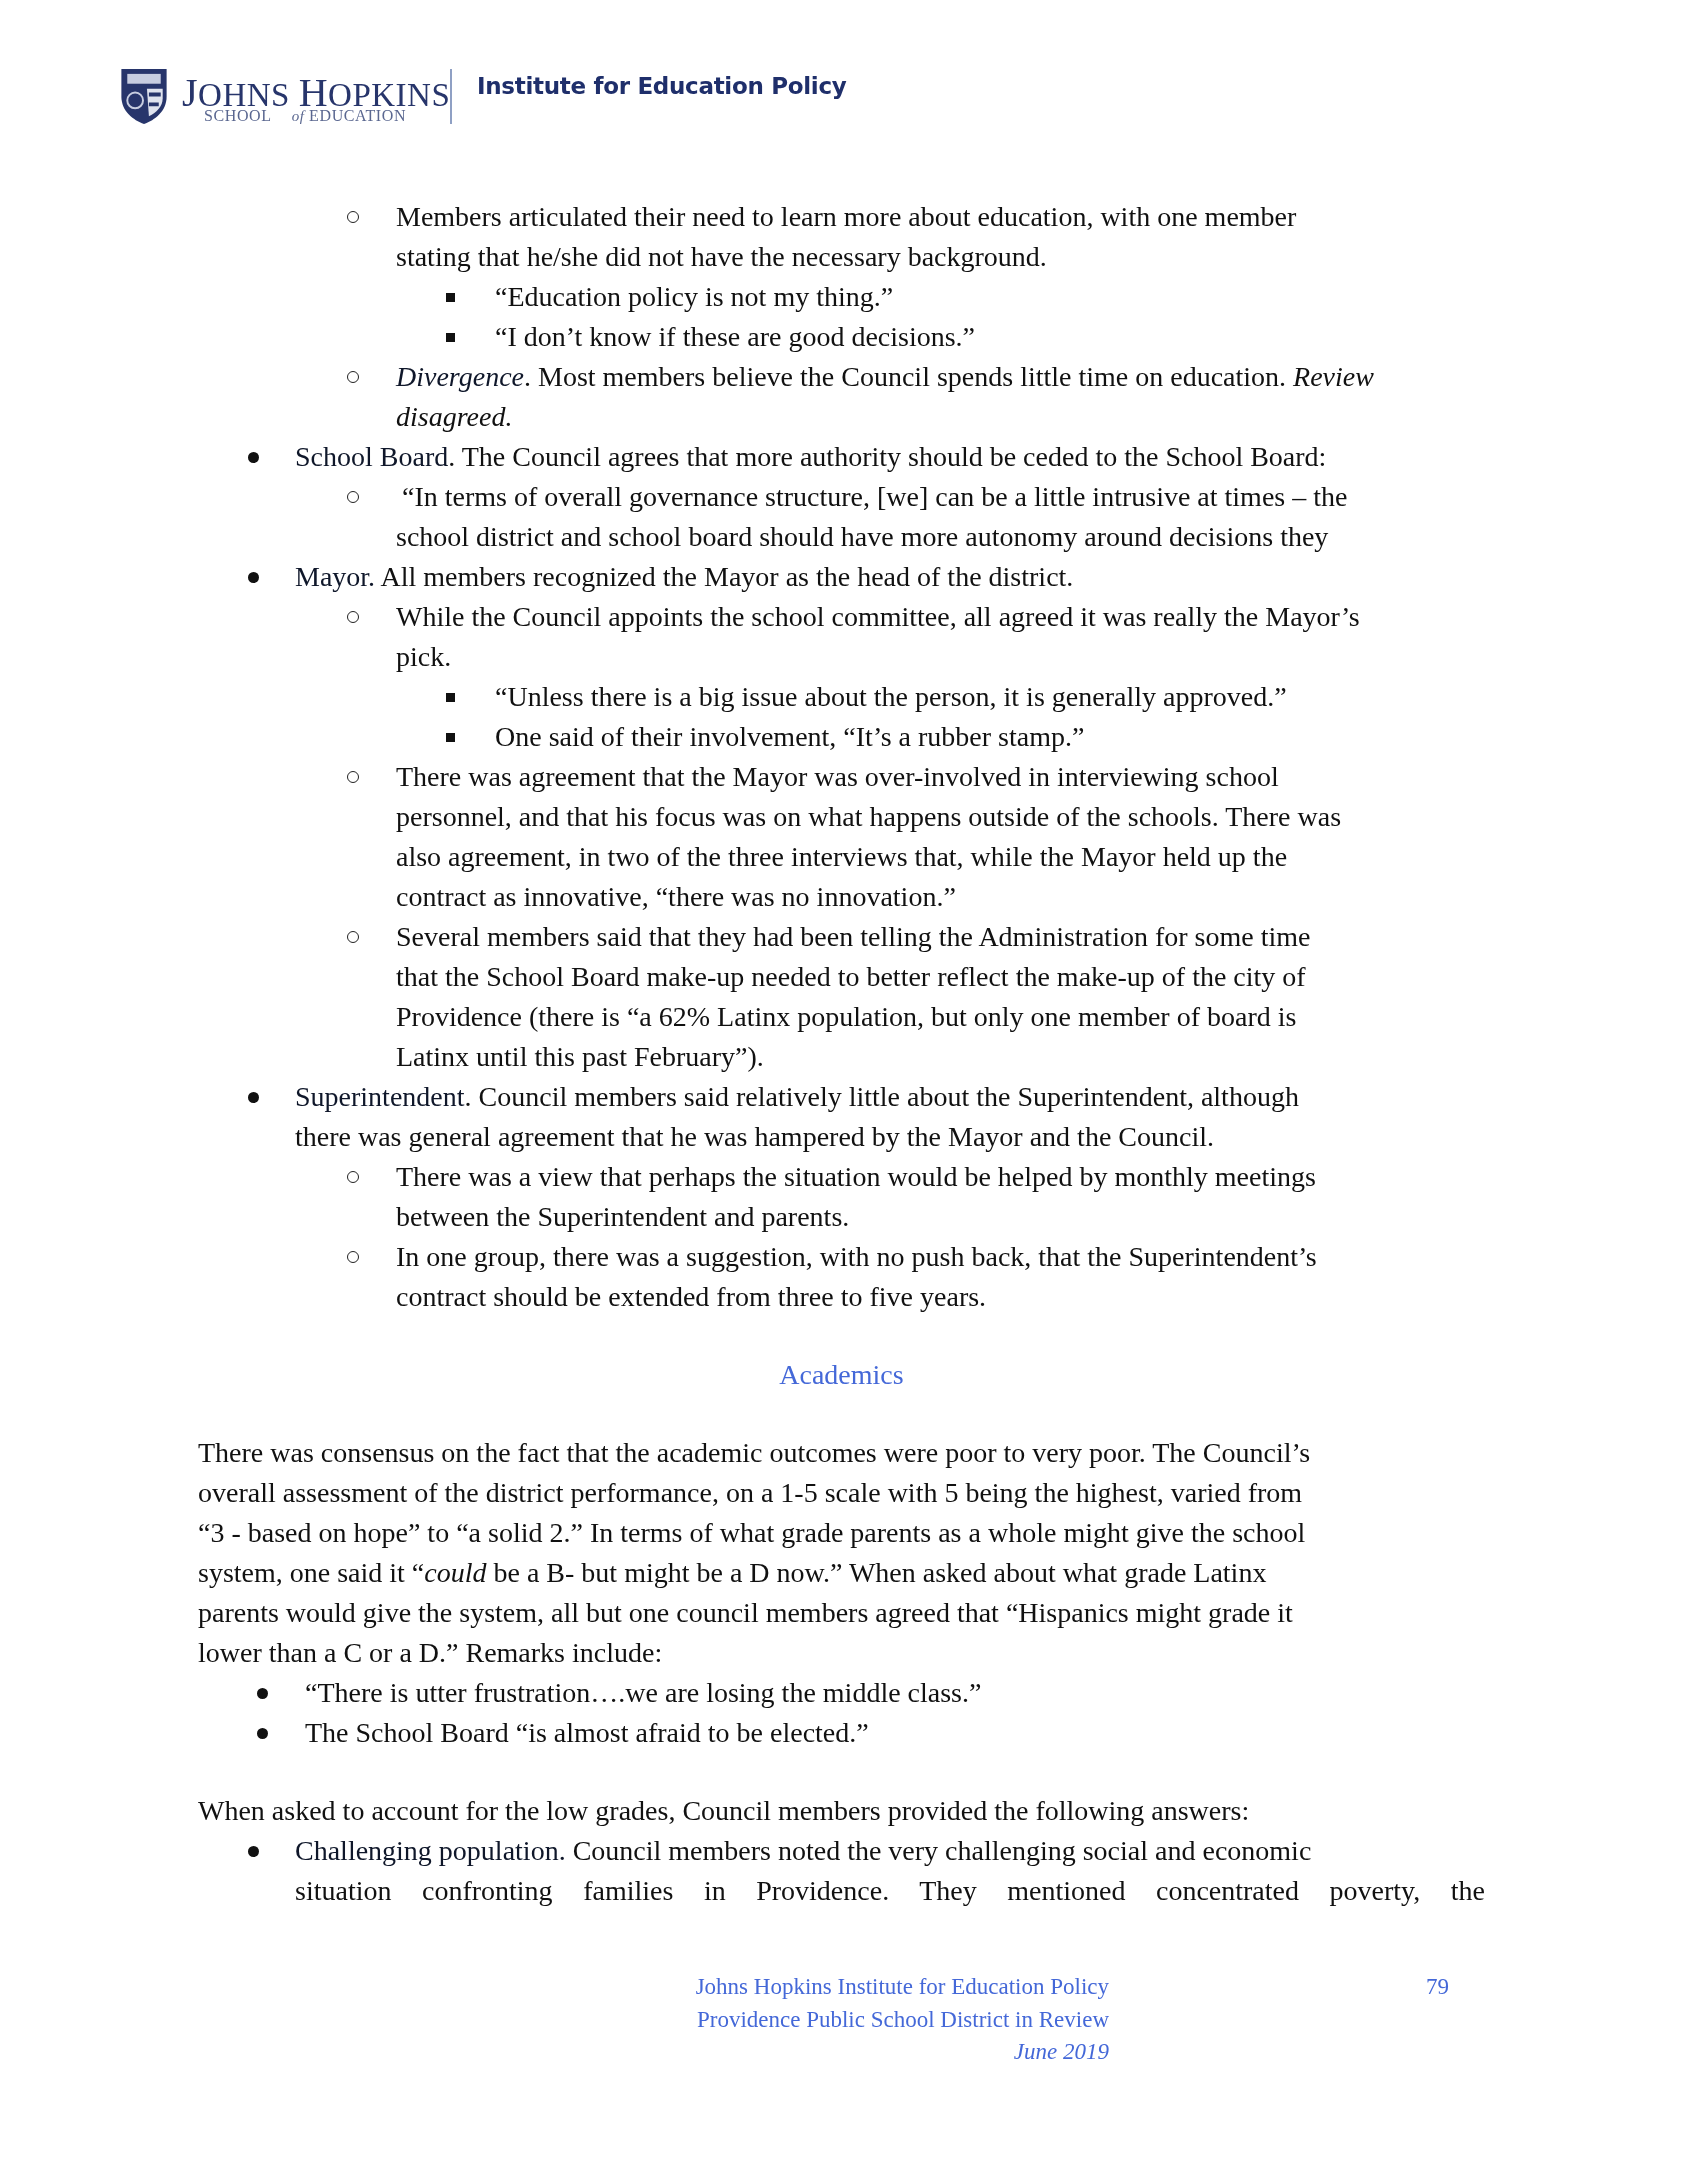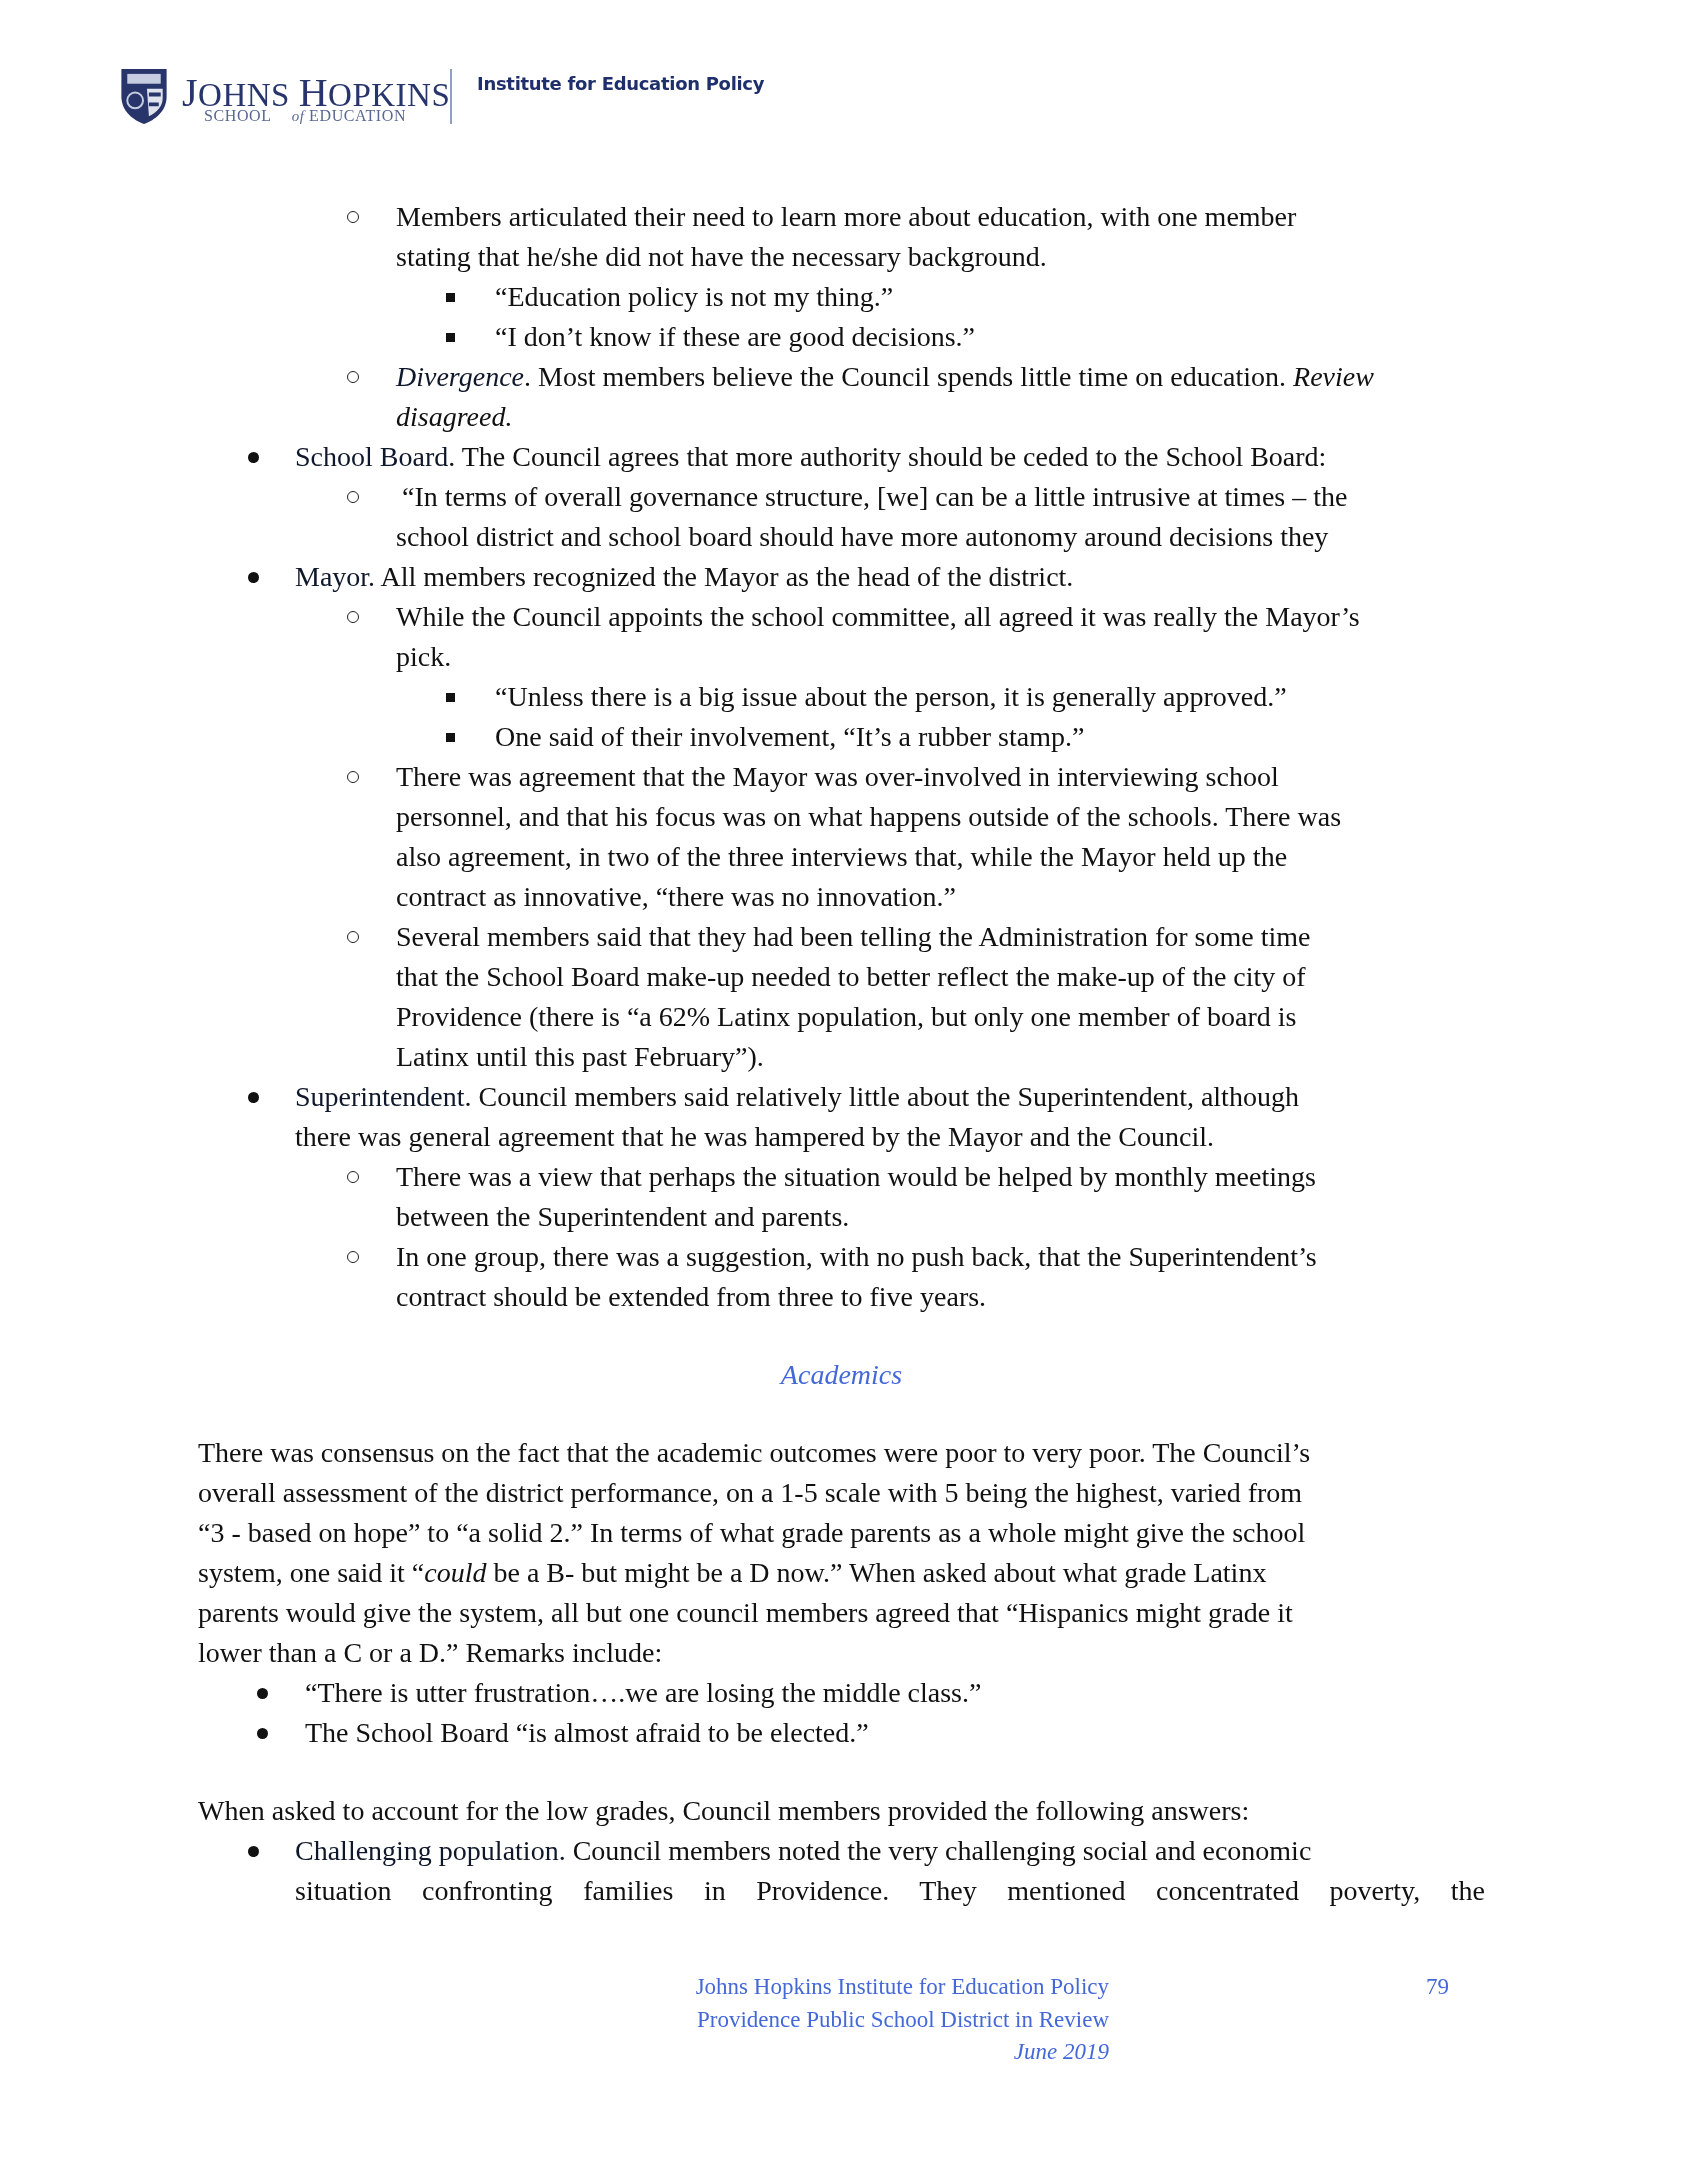--- a/index.html
+++ b/index.html
@@ -8,42 +8,42 @@
   .header { position: absolute; left: 117px; top: 63px; height: 69px; width: 891px; }
   .shield { position: absolute; left: 2px; top: 4px; width: 50px; height: 59px; }
   .jh-name { position: absolute; left: 65px; top: 6px; font-family: "Liberation Serif", serif;
              font-size: 33px; letter-spacing: 0.5px; color: #27356b; white-space: nowrap; }
   .jh-name .big { font-size: 40px; }
   .jh-school { position: absolute; left: 87px; top: 44px; font-family: "Liberation Serif", serif;
                font-size: 16px; letter-spacing: 0.6px; color: #5a6790; white-space: nowrap; }
   .jh-school i { font-size: 15px; margin-left: 16px; }
   .hdr-divider { position: absolute; left: 333px; top: 6px; width: 2px; height: 55px; background: #8fa0c4; }
   .institute { position: absolute; left: 360px; top: 10px; font-family: "DejaVu Sans", sans-serif;
-               font-weight: bold; font-size: 18px; color: #1f2f6b; white-space: nowrap; letter-spacing: -0.3px; }
+               font-weight: bold; font-size: 23px; color: #1f2f6b; white-space: nowrap; letter-spacing: -0.3px; }
 
   .content { position: absolute; left: 198px; top: 197px; width: 1287px;
              font-size: 28px; line-height: 40px; }
   .line { position: relative; text-align: justify; }
   .just { text-align: justify; text-align-last: left; }
   .blue { color: #0f172a; }
   .lvl1 { padding-left: 97px; position: relative; }
   .lvl2 { padding-left: 198px; position: relative; }
   .lvl3 { padding-left: 297px; position: relative; }
   .para { padding-left: 0; }
   .rem { padding-left: 107px; position: relative; }
   .bullet { position: absolute; top: 0; height: 40px; display: flex; align-items: center; }
   .b-disc { left: 50px; }
   .b-disc span { width: 11px; height: 11px; border-radius: 50%; background: #111; display: block; }
   .b-circ { left: 149px; }
   .b-circ span { width: 12px; height: 12px; border-radius: 50%; border: 1.5px solid #222; display: block; box-sizing: border-box; }
   .b-sq { left: 248px; }
   .b-sq span { width: 9px; height: 9px; background: #111; display: block; }
   .b-rem { left: 59px; }
   .b-rem span { width: 11px; height: 11px; border-radius: 50%; background: #111; display: block; }
-  .heading { text-align: center; font-style: italic; color: #4468d8; font-size: 28px; }
+  .heading { text-align: center; color: #4468d8; font-size: 28px; }
   .gap-s { height: 38px; }
 
   .footer { position: absolute; left: 0; top: 1970px; width: 1683px; font-size: 23px; line-height: 33px; color: #4468d8; }
   .footer .center { position: absolute; left: 515px; width: 594px; text-align: right; }
   .footer .pgnum { position: absolute; left: 1426px; width: 59px; top: 0; }
 </style>
 </head>
 <body>
 
 <div class="header">

